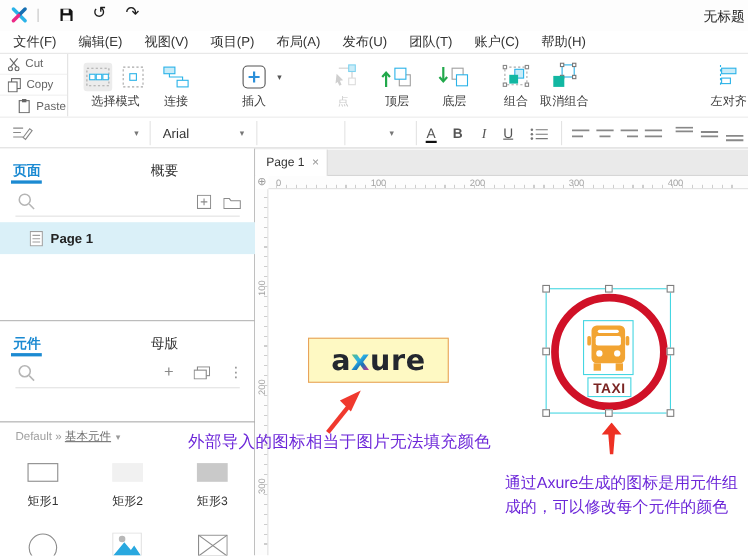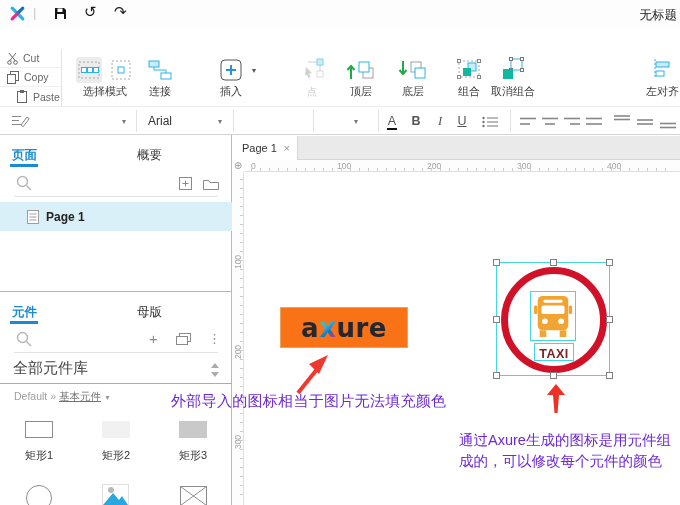--- a/index.html
+++ b/index.html
@@ -63,21 +63,21 @@
 .page-tab .pt-close{font-size:11px;color:#9a9a9a;}
 .hruler{position:absolute;left:12px;top:24px;width:436px;height:12px;border-bottom:1px solid #e0e0e0;background:#fdfdfd;}
 .hruler::after{content:"";position:absolute;left:7px;bottom:0;width:420px;height:3px;background:repeating-linear-gradient(to right,#cdcdcd 0 1px,transparent 1px 9px);}
 .hlab{position:absolute;top:1px;font-size:8.5px;color:#a3a3a3;}
 .vruler{position:absolute;left:0;top:36px;width:12px;height:333px;border-right:1px solid #e0e0e0;background:#fdfdfd;}
 .vruler::after{content:"";position:absolute;right:0;top:7px;width:3px;height:320px;background:repeating-linear-gradient(to bottom,#cdcdcd 0 1px,transparent 1px 9px);}
 .vlab{position:absolute;left:-6px;width:24px;text-align:center;font-size:8.5px;color:#a3a3a3;transform:rotate(-90deg);}
 .ruler-corner{position:absolute;left:0;top:24px;width:12px;height:12px;font-size:10px;color:#9d9d9d;line-height:12px;text-align:center;}
 
 
-.axure-widget{position:absolute;left:48px;top:171px;width:128px;height:41px;border:1px solid #e8a35b;background:#f97316;display:flex;align-items:center;justify-content:center;}
+.axure-widget{position:absolute;left:48px;top:171px;width:128px;height:41px;border:1px solid #e8a35b;background:#fef9c3;display:flex;align-items:center;justify-content:center;}
 .logo-text{font-size:26px;font-weight:bold;color:#23272f;letter-spacing:.5px;font-family:"DejaVu Sans","Liberation Sans",sans-serif;}
 .logo-x{background:linear-gradient(140deg,#77c043 8%,#2bb3e8 45%,#1b6fb4 62%,#ec2a87 88%);-webkit-background-clip:text;background-clip:text;color:#2bb3e8;-webkit-text-fill-color:transparent;}
 .sel-box{position:absolute;left:264px;top:126px;width:114px;height:114px;border:1px solid #45d6e2;}
 .handle{position:absolute;width:7px;height:7px;background:#fff;border:1px solid #7f7f7f;}
 .h-tl{left:-4px;top:-4px}.h-t{left:53px;top:-4px}.h-tr{right:-4px;top:-4px}
 .h-l{left:-4px;top:53px}.h-r{right:-4px;top:53px}
 .h-bl{left:-4px;bottom:-4px}.h-b{left:53px;bottom:-4px}.h-br{right:-4px;bottom:-4px}
 .red-circle{position:absolute;left:269px;top:131px;width:106px;height:106px;border:7px solid #d01127;border-radius:50%;background:#fff;}
 .bus-box{position:absolute;left:298px;top:155px;width:46px;height:50px;border:1px solid #45d6e2;display:flex;align-items:center;justify-content:center;background:#fff;}
 .taxi-box{position:absolute;left:302px;top:207px;width:40px;height:18px;border:1px solid #45d6e2;background:#fff;text-align:center;}
@@ -108,20 +108,31 @@
         <path d="M1,1 h9 l2,2 v9 h-11 z" fill="#141414"></path>
         <rect x="3.5" y="1.5" width="5" height="3.5" fill="#fff"></rect>
         <rect x="3" y="7" width="7" height="5" fill="#fff"></rect>
       </svg>
     </span>
     <span class="tb-item tb-glyph" style="left:84px;top:4px;">↺</span>
     <span class="tb-item tb-glyph" style="left:114px;top:4px;">↷</span>
     <span class="doc-title">无标题</span>
   </div>
 
+  <div class="abs menubar">
+    <span class="menu-item">文件(F)</span>
+    <span class="menu-item">编辑(E)</span>
+    <span class="menu-item">视图(V)</span>
+    <span class="menu-item">项目(P)</span>
+    <span class="menu-item">布局(A)</span>
+    <span class="menu-item">发布(U)</span>
+    <span class="menu-item">团队(T)</span>
+    <span class="menu-item">账户(C)</span>
+    <span class="menu-item">帮助(H)</span>
+  </div>
 
   <div class="abs toolbar">
     <div class="edit-block">
       <div class="edit-row">
         <span>
           <svg width="11" height="13" viewBox="0 0 11 13">
             <line x1="2" y1="1" x2="8.5" y2="9" stroke="#666"></line>
             <line x1="9" y1="1" x2="2.5" y2="9" stroke="#666"></line>
             <circle cx="2.5" cy="10.5" r="1.8" stroke="#666" fill="none"></circle>
             <circle cx="8.5" cy="10.5" r="1.8" stroke="#666" fill="none"></circle>
@@ -403,29 +414,20 @@
     <span class="abs" style="left:149px;top:195px;font-size:15px;color:#8a8a8a;">+</span>
     <span class="abs" style="left:176px;top:198px;">
       <svg width="15" height="12" viewBox="0 0 15 12">
         <rect x="3.5" y="0.5" width="11" height="8" stroke="#8a8a8a" fill="none"></rect>
         <rect x="0.5" y="3.5" width="11" height="8" stroke="#8a8a8a" fill="#fff"></rect>
       </svg>
       </span>
     <span class="abs kebab" style="left:208px;top:196px;">⋮</span>
     <div class="hairline" style="top:217px;"></div>
 
-    <div class="lib-select">
-      <span>全部元件库</span>
-      <span class="abs" style="right:0;top:4px;">
-        <svg width="8" height="14" viewBox="0 0 8 14">
-          <polygon points="4,0 8,5 0,5" fill="#ababab"></polygon>
-          <polygon points="0,9 8,9 4,14" fill="#ababab"></polygon>
-        </svg>
-        </span>
-    </div>
     <div class="section-divider"></div>
 
     <div class="breadcrumb">
       <span>Default</span>
       <span>»</span>
       <span class="bc-lib">基本元件</span>
       <span style="font-size:7px;color:#999;">▼</span>
     </div>
 
     <div class="rect-thumb" style="left:25px;top:286px;background:#fff;border:1px solid #8c8c8c;"></div>

